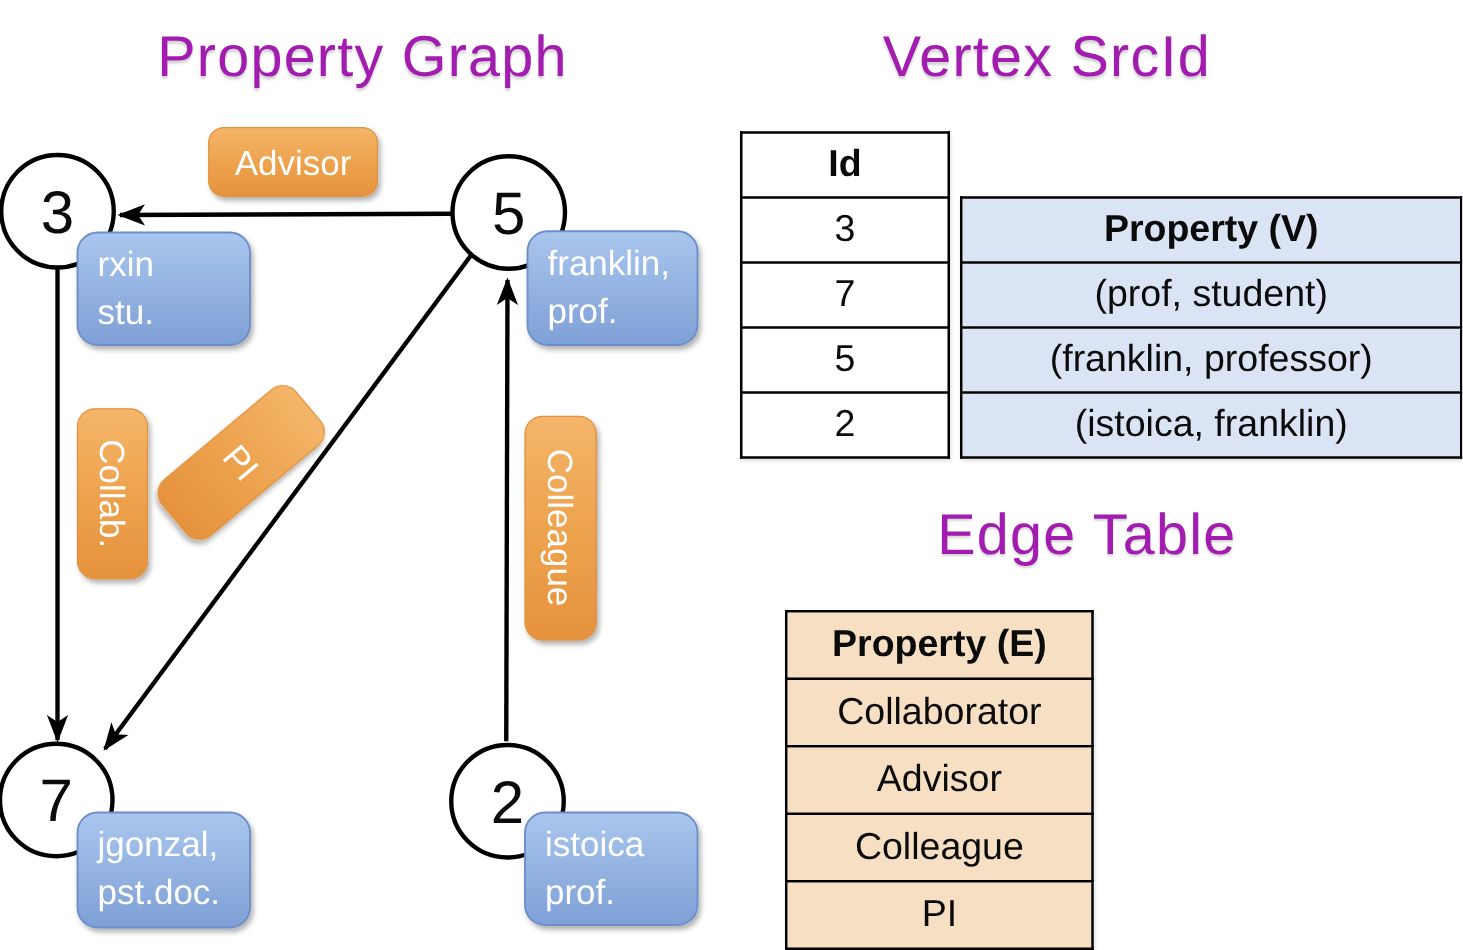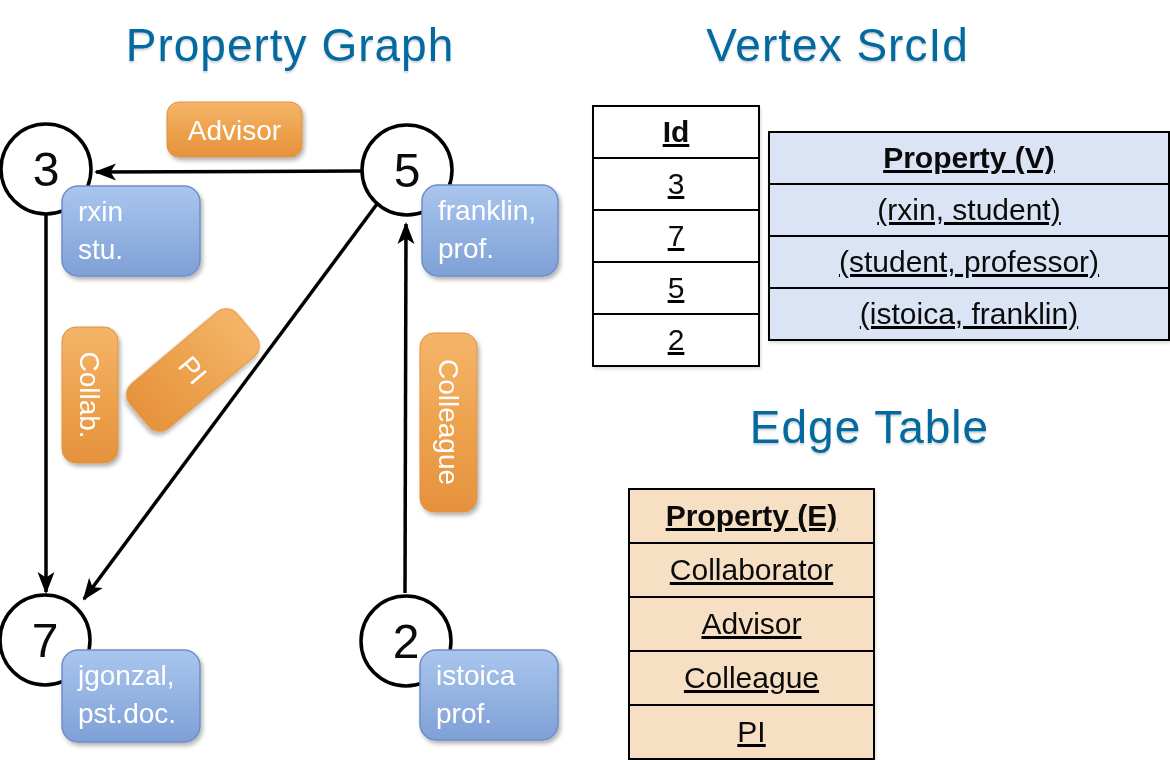--- a/index.html
+++ b/index.html
@@ -2,31 +2,31 @@
 <html><head>
 <meta charset="utf-8">
 <style>
   * { margin:0; padding:0; box-sizing:content-box; }
   html,body { background:#ffffff; }
   #stage {
     position:relative; width:1170px; height:760px; background:#ffffff;
     overflow:hidden; font-family:"Liberation Sans", sans-serif;
   }
   .panel-title {
-    position:absolute; text-align:center; color:#0369a1;
+    position:absolute; text-align:center; color:#a21caf;
     font-size:46px; font-weight:300; letter-spacing:1px;
     text-shadow:0 2px 2px rgba(0,0,0,0.18);
     white-space:nowrap;
   }
   #property-graph-title { left:40px;  top:18px;  width:500px; }
   #vertex-table-title   { left:640px; top:18px;  width:395px; }
   #edge-table-title     { left:672px; top:400px; width:395px; }
 
   
-  .tbl-wrap { position:absolute; display:flex; align-items:center;text-decoration:underline; }
+  .tbl-wrap { position:absolute; display:flex; align-items:flex-end; }
   #vertex-tables { left:592px; top:105px; gap:8px; }
   #edge-tables   { left:592px; top:488px; gap:9px; }
   table.tbl { border-collapse:collapse; table-layout:fixed; background:#fff;
               box-shadow:1px 2px 3px rgba(0,0,0,0.15); }
   table.tbl td {
     border:2.5px solid #000; text-align:center; vertical-align:middle;
     font-size:30px; color:#0b0b0b; padding:0 4px; overflow:hidden; white-space:nowrap;
   }
   .vt td { height:50px; }
   .et td { height:52px; }
@@ -160,24 +160,24 @@
             <td class="num">2</td>
           </tr>
       </tbody>
     </table>
     <table class="tbl vt" id="vt-prop">
       <tbody>
         <tr>
             <td class="hdr">Property (V)</td>
           </tr>
         <tr>
-            <td>(rxin, student)</td>
-          </tr>
-        <tr>
-            <td>(student, professor)</td>
+            <td>(prof, student)</td>
+          </tr>
+        <tr>
+            <td>(franklin, professor)</td>
           </tr>
         <tr>
             <td>(istoica, franklin)</td>
           </tr>
       </tbody>
     </table>
   </div>
 
   <div class="tbl-wrap" id="edge-tables">
     <table class="tbl et" id="et-prop">

